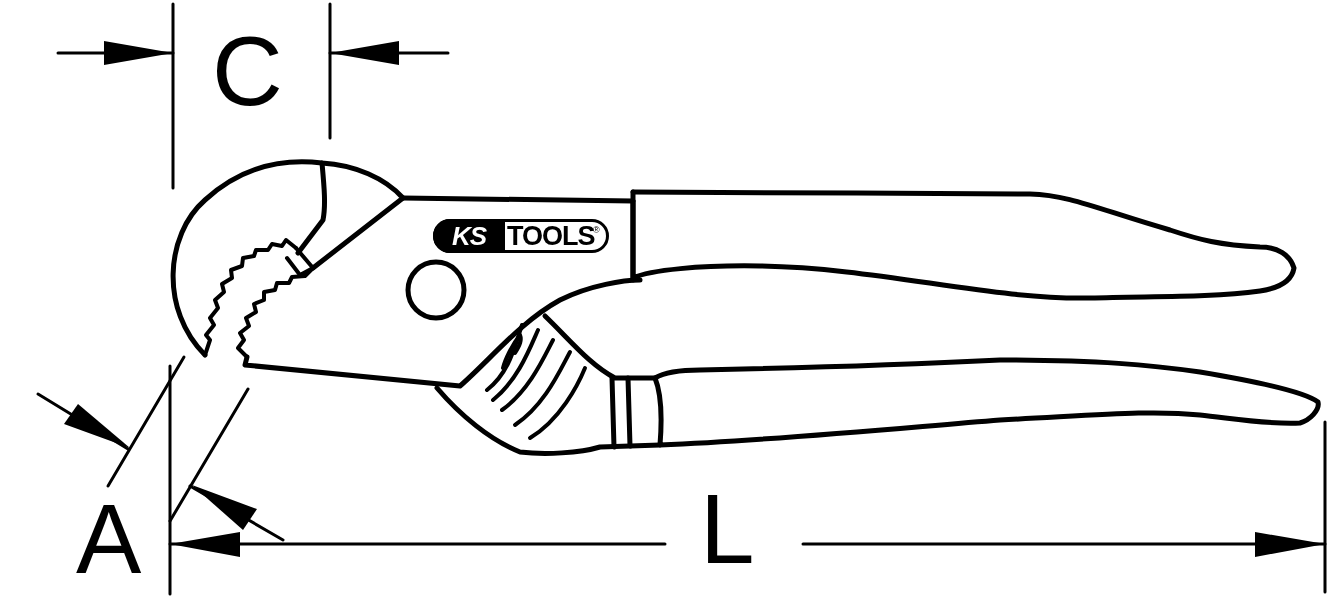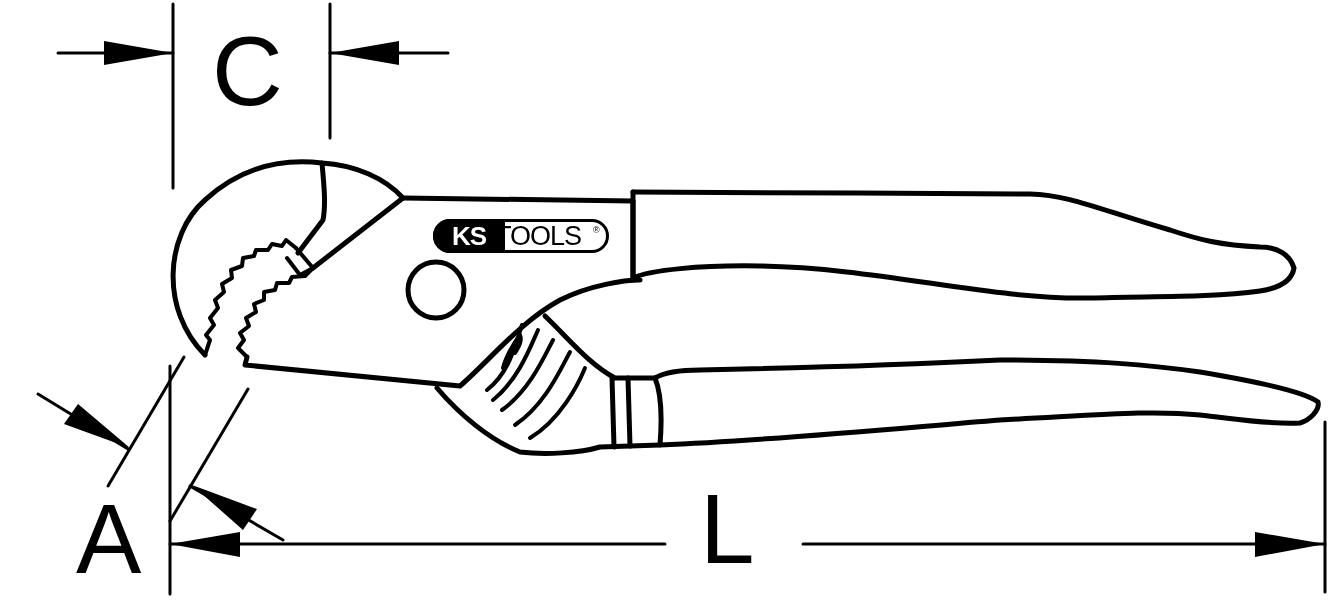--- a/index.html
+++ b/index.html
@@ -9,23 +9,23 @@
     .dim-label { position: absolute; color: #000; font-family: "Liberation Sans", sans-serif;
                  font-weight: normal; line-height: 1; }
     #label-c { left: 212px; top: 22px; font-size: 98px; }
     #label-a { left: 76px; top: 490px; font-size: 98px; }
     #label-l { left: 700px; top: 480px; font-size: 98px; }
     .logo { position: absolute; left: 433px; top: 219px; width: 180px; height: 36px; }
     .logo-pill { position: absolute; left: 0; top: 0; width: 176px; height: 34px;
                  border: 3px solid #000; border-radius: 18px; background: #fff; box-sizing: border-box; }
     .logo-ks { position: absolute; left: 0; top: 0; width: 72px; height: 34px; background: #000;
                border-radius: 18px 0 0 18px; color: #fff; font-size: 26px; font-weight: bold;
-               line-height: 34px; text-align: center; letter-spacing: -1px; }
-    .logo-tools { position: absolute; left: 62px; top: 0; height: 34px; color: #000; font-size: 27px;
-                  font-weight: normal; line-height: 35px; letter-spacing: -1px; }
+               font-style: italic; line-height: 34px; text-align: center; letter-spacing: -1px; }
+    .logo-tools { position: absolute; left: 74px; top: 0; height: 34px; color: #000; font-size: 27px;
+                  font-weight: bold; line-height: 35px; letter-spacing: -1px; }
     .logo-reg { position: absolute; left: 160px; top: 6px; font-size: 9px; color: #000; }
   </style>
 </head>
 <body>
 
 <svg id="drawing" viewBox="0 0 1330 610" xmlns="http://www.w3.org/2000/svg">
   <g fill="none" stroke="#000" stroke-width="5" stroke-linecap="round" stroke-linejoin="round">
 
     <g stroke-width="3">
       <line x1="173" y1="4" x2="173" y2="188"></line>

